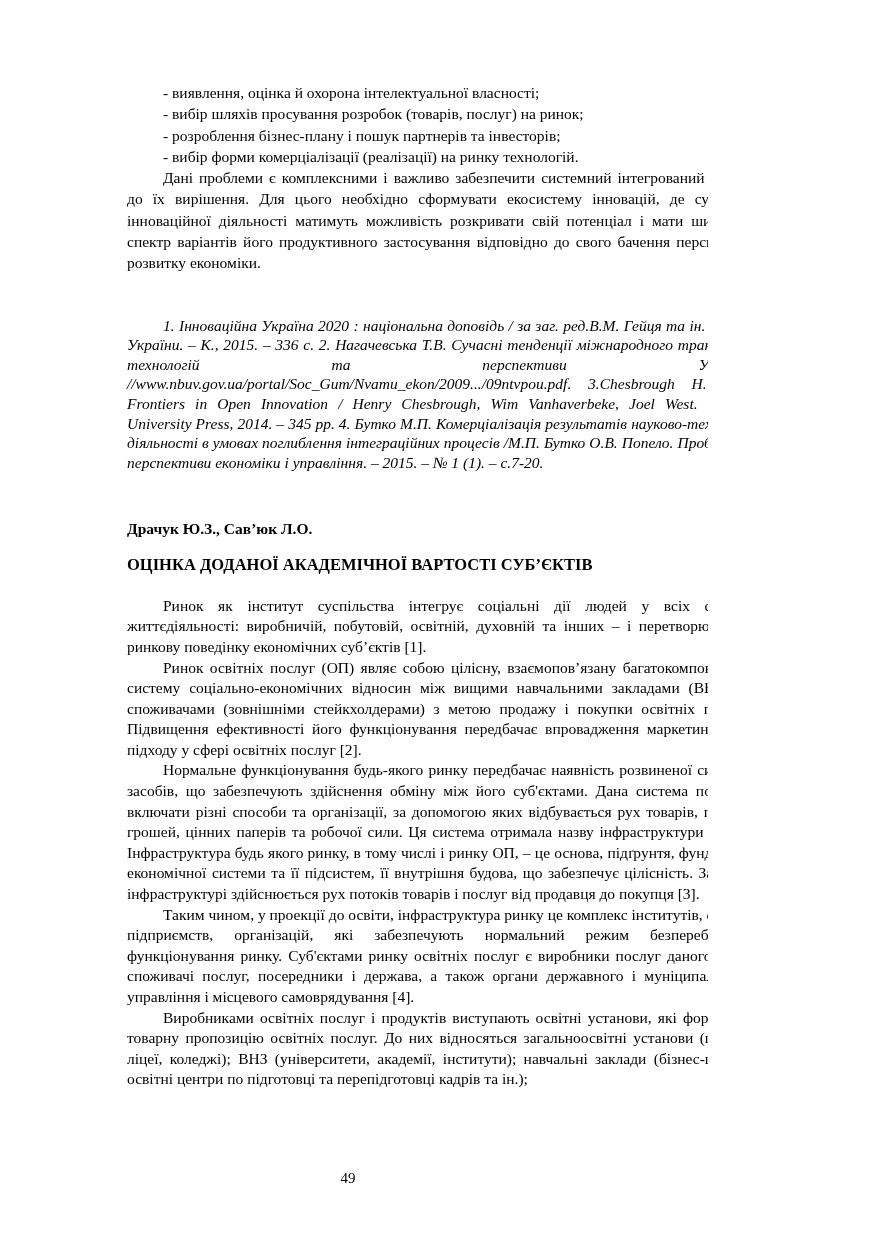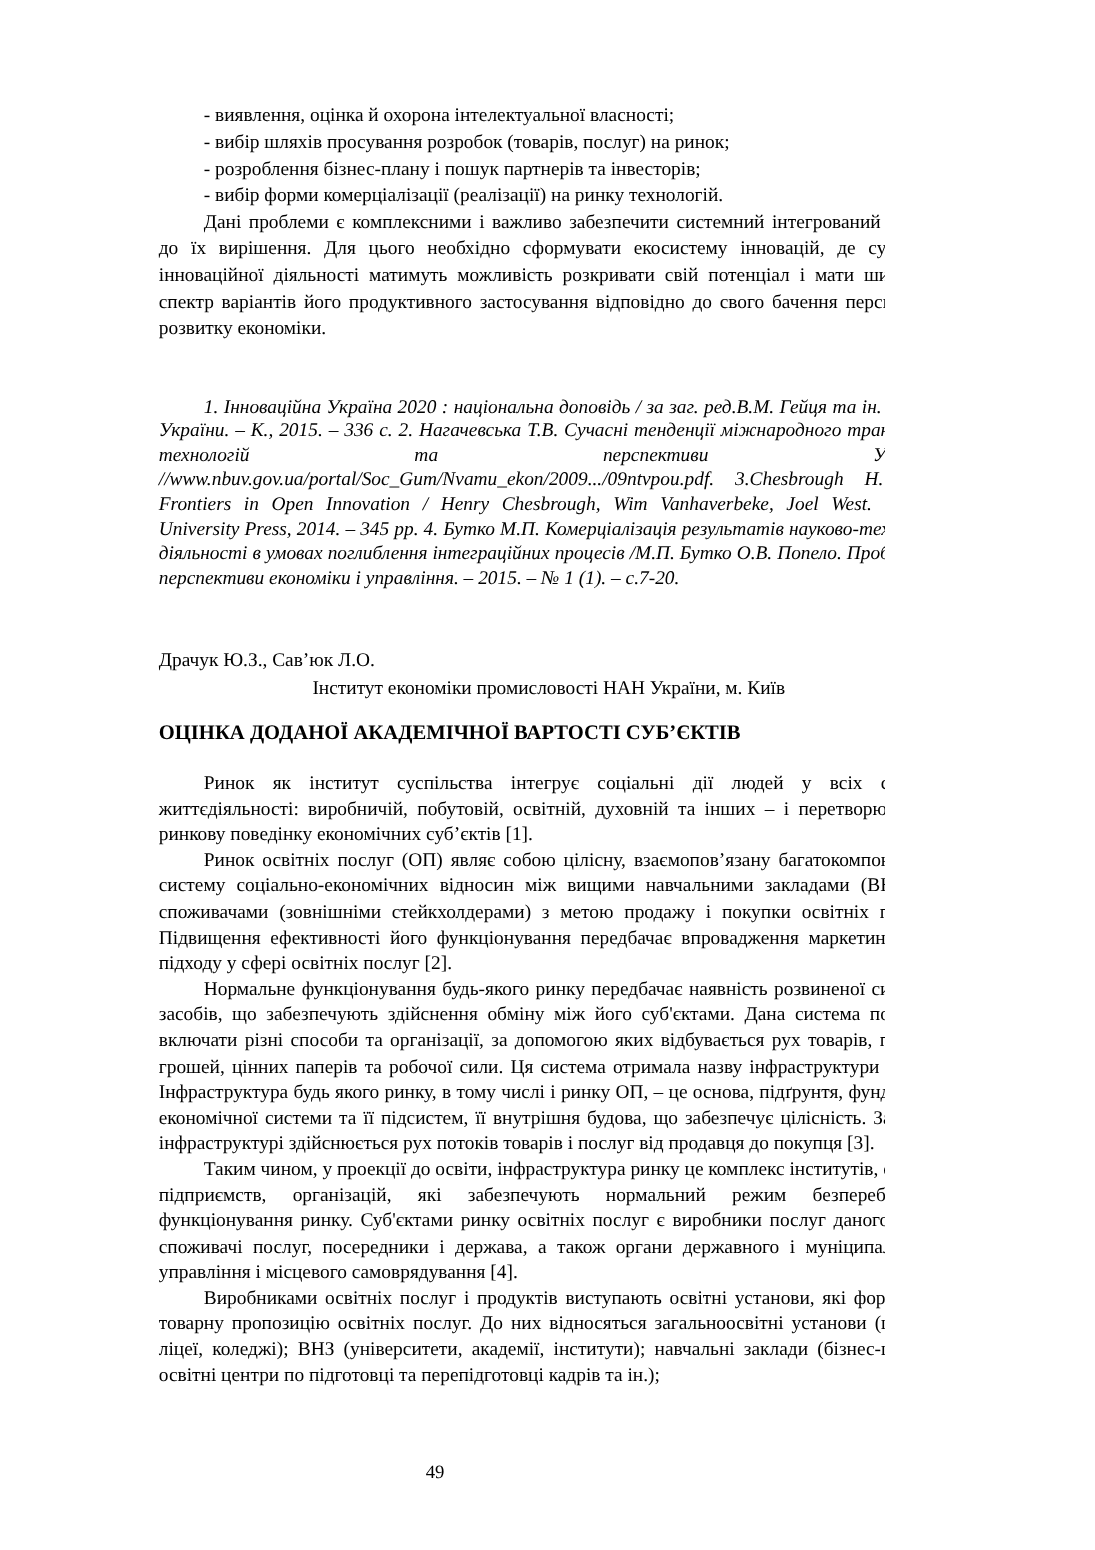--- a/index.html
+++ b/index.html
@@ -37,21 +37,21 @@
   }
   .refs {
     margin-top: 42px !important;
     font-style: italic;
     line-height: 19.6px !important;
   }
   .byline {
     margin-top: 46px;
   }
   .authors {
-    font-weight: normal;
+    font-weight: bold;
     text-align: left;
   }
   .affiliation {
     text-align: center !important;
   }
   .title {
     margin: 14px 0 0 0;
     font-size: 16.5px;
     line-height: 22px;
     font-weight: bold;
@@ -86,21 +86,20 @@
     <p class="bullet-line">- вибір шляхів просування розробок (товарів, послуг) на ринок;</p>
     <p class="bullet-line">- розроблення бізнес-плану і пошук партнерів та інвесторів;</p>
     <p class="bullet-line">- вибір форми комерціалізації (реалізації) на ринку технологій.</p>
 
     <p class="indent">Дані проблеми є комплексними і важливо забезпечити системний інтегрований підхід до їх вирішення. Для цього необхідно сформувати екосистему інновацій, де суб’єкти інноваційної діяльності матимуть можливість розкривати свій потенціал і мати широкий спектр варіантів його продуктивного застосування відповідно до свого бачення перспектив розвитку економіки.</p>
 
     <p class="indent refs">1. Інноваційна Україна 2020 : національна доповідь / за заг. ред.В.М. Гейця та ін. ; НАН України. – К., 2015. – 336 с. 2. Нагачевська Т.В. Сучасні тенденції міжнародного трансферу технологій та перспективи України //www.nbuv.gov.ua/portal/Soc_Gum/Nvamu_ekon/2009.../09ntvpou.pdf. 3.Chesbrough H. New Frontiers in Open Innovation / Henry Chesbrough, Wim Vanhaverbeke,  Joel West. Oxford University Press, 2014. – 345 pp. 4. Бутко М.П. Комерціалізація результатів науково-технічної діяльності в умовах поглиблення інтеграційних процесів /М.П. Бутко О.В. Попело. Проблеми і перспективи економіки і управління. – 2015. – № 1 (1). – с.7-20.</p>
 
     <div class="byline">
       <p class="authors">Драчук Ю.З., Сав’юк Л.О.</p>
-      <p class="affiliation">Інститут економіки промисловості НАН України, м. Київ</p>
     </div>
 
     <h1 class="title"><span>ОЦІНКА ДОДАНОЇ АКАДЕМІЧНОЇ ВАРТОСТІ СУБ’ЄКТІВ</span><br></h1>
 
     <div class="article">
       <p class="indent">Ринок як інститут суспільства інтегрує соціальні дії людей у всіх сферах життєдіяльності: виробничій, побутовій, освітній, духовній та інших – і перетворює їх у ринкову поведінку економічних суб’єктів [1].</p>
       <p class="indent">Ринок освітніх послуг (ОП) являє собою цілісну, взаємопов’язану багатокомпонентну систему соціально-економічних відносин між вищими навчальними закладами (ВНЗ) та споживачами (зовнішніми стейкхолдерами) з метою продажу і покупки освітніх послуг. Підвищення ефективності його функціонування передбачає впровадження маркетингового підходу у сфері освітніх послуг [2].</p>
       <p class="indent bold">Нормальне функціонування будь-якого ринку передбачає наявність розвиненої системи засобів, що забезпечують здійснення обміну між його суб'єктами. Дана система повинна включати різні способи та організації, за допомогою яких відбувається рух товарів, послуг, грошей, цінних паперів та робочої сили. Ця система отримала назву інфраструктури ринку. Інфраструктура будь якого ринку, в тому числі і ринку ОП, – це основа, підґрунтя, фундамент економічної системи та її підсистем, її внутрішня будова, що забезпечує цілісність. Завдяки інфраструктурі здійснюється рух потоків товарів і послуг від продавця до покупця [3].</p>
       <p class="indent bold">Таким чином, у проекції до освіти, інфраструктура ринку це комплекс інститутів, служб, підприємств, організацій, які забезпечують нормальний режим безперебійного функціонування ринку. Суб'єктами ринку освітніх послуг є виробники послуг даного типу, споживачі послуг, посередники і держава, а також органи державного і муніципального управління і місцевого самоврядування [4].</p>
       <p class="indent bold">Виробниками освітніх послуг і продуктів виступають освітні установи, які формують товарну пропозицію освітніх послуг. До них відносяться загальноосвітні установи (школи, ліцеї, коледжі); ВНЗ (університети, академії, інститути); навчальні заклади (бізнес-школи, освітні центри по підготовці та перепідготовці кадрів та ін.);</p>

